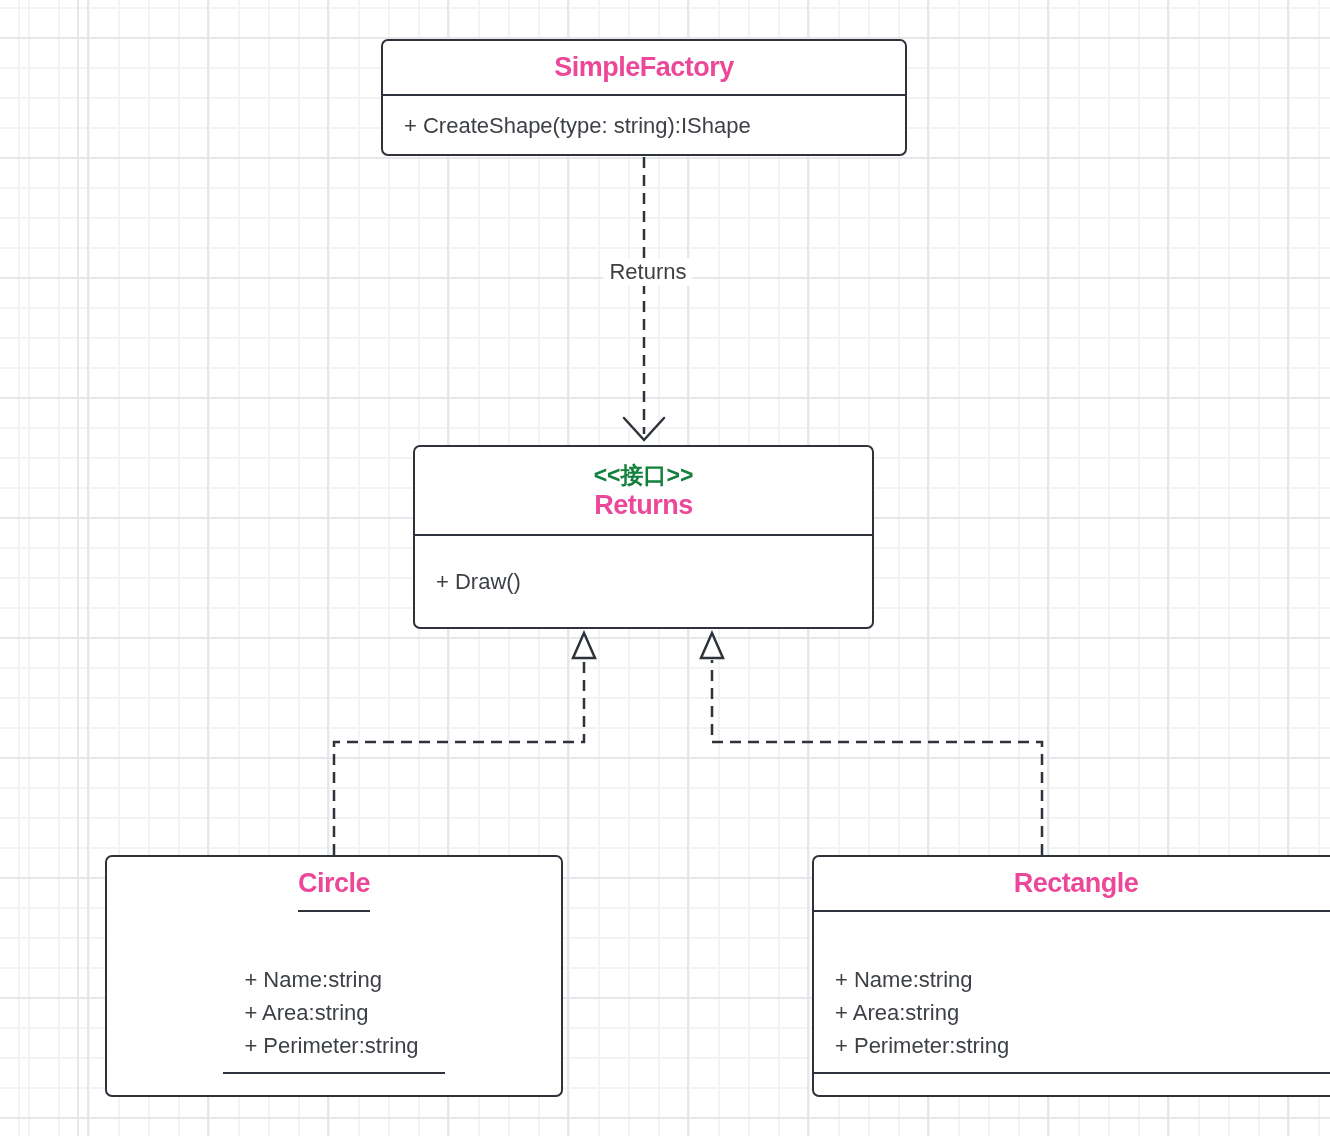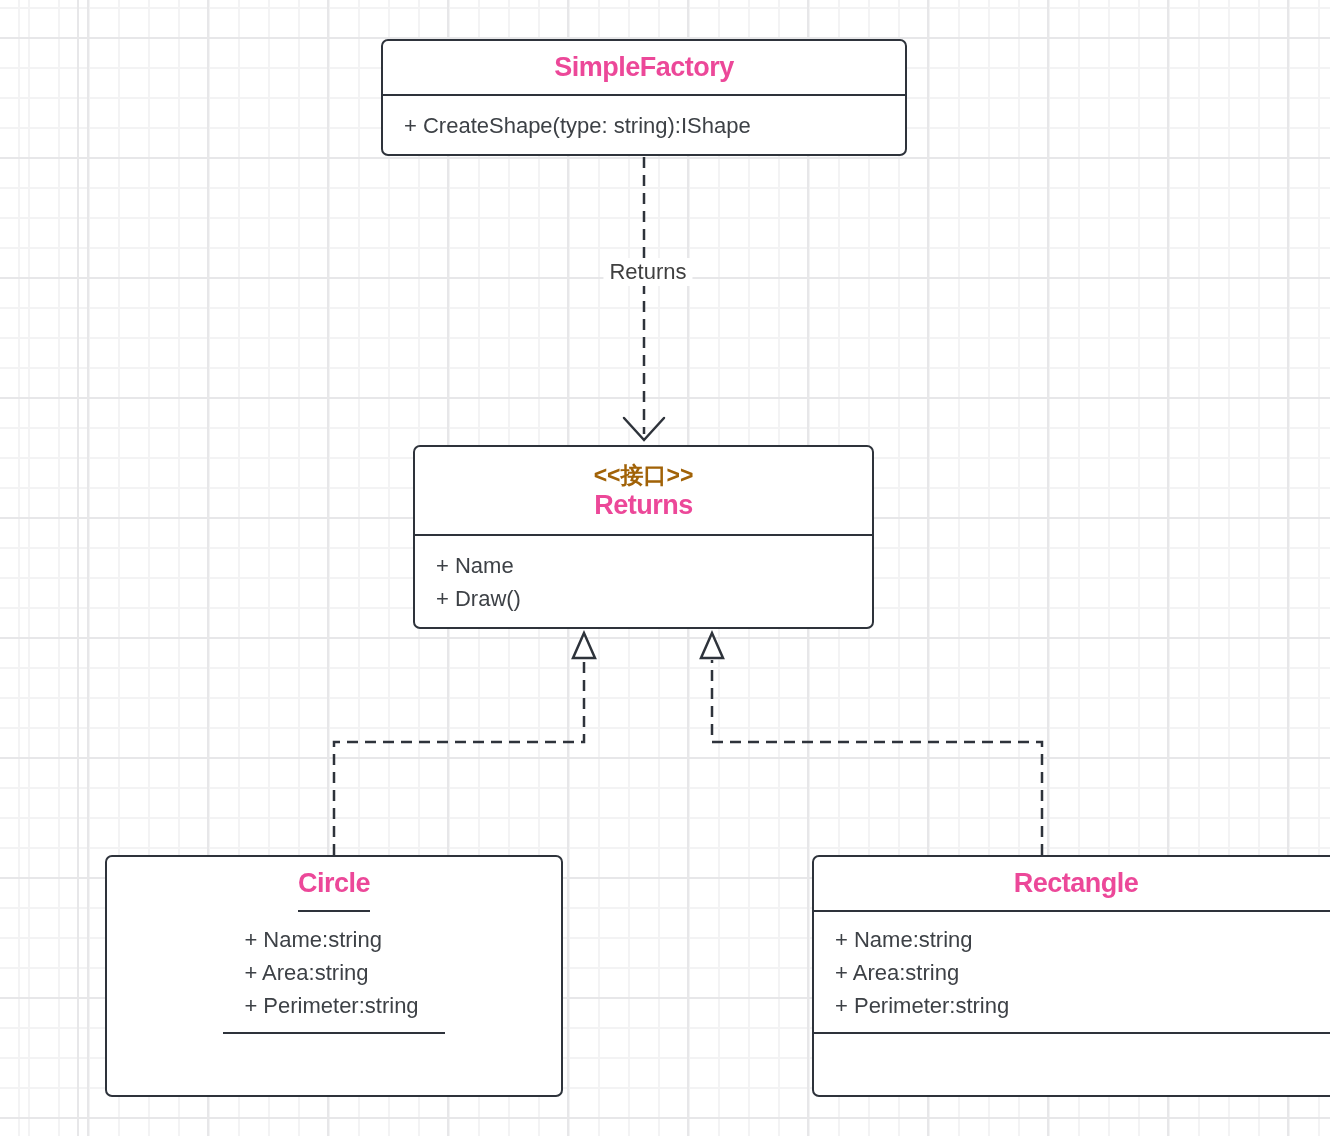--- a/index.html
+++ b/index.html
@@ -64,34 +64,34 @@
   }
   .uml-title {
     font-size: 27px;
     font-weight: bold;
     letter-spacing: -0.5px;
     color: #ec4899;
   }
   .uml-stereotype {
     font-size: 23px;
     font-weight: bold;
-    color: #a16207;
+    color: #15803d;
     line-height: 30px;
   }
   .uml-section {
     flex: 0 0 auto;
     padding-left: 21px;
     padding-right: 26px;
     font-size: 22px;
     line-height: 33px;
     display: flex;
     flex-direction: column;
     justify-content: center;
   }
-  .uml-section.divided { border-bottom: 2.5px solid #2e333b; }
+  .uml-section.divided { border-bottom: 2.5px solid #2e333b; margin-top: 40px; }
   .uml-section.fill { flex: 1 1 auto; }
   .uml-line { white-space: nowrap; }
   .edge-label {
     position: absolute;
     transform: translate(-50%, -50%);
     background: #ffffff;
     padding: 1px 6px;
     font-size: 22px;
     color: #404040;
     white-space: nowrap;
@@ -122,21 +122,20 @@
       <div class="uml-line">+ CreateShape(type: string):IShape</div>
     </div>
   </div>
 
   <div class="uml-class" style="left:413px; top:445px; width:461px; height:184px;">
     <div class="uml-header" style="height:89px;">
       <div class="uml-stereotype">&lt;&lt;接口&gt;&gt;</div>
       <div class="uml-title">Returns</div>
     </div>
     <div class="uml-section fill">
-      <div class="uml-line">+ Name</div>
       <div class="uml-line">+ Draw()</div>
     </div>
   </div>
 
   <div class="uml-class" style="left:105px; top:855px; width:458px; height:242px;align-items:center;">
     <div class="uml-header" style="height:55px;">
       <div class="uml-title">Circle</div>
     </div>
     <div class="uml-section divided" style="height:122px;">
       <div class="uml-line">+ Name:string</div>

